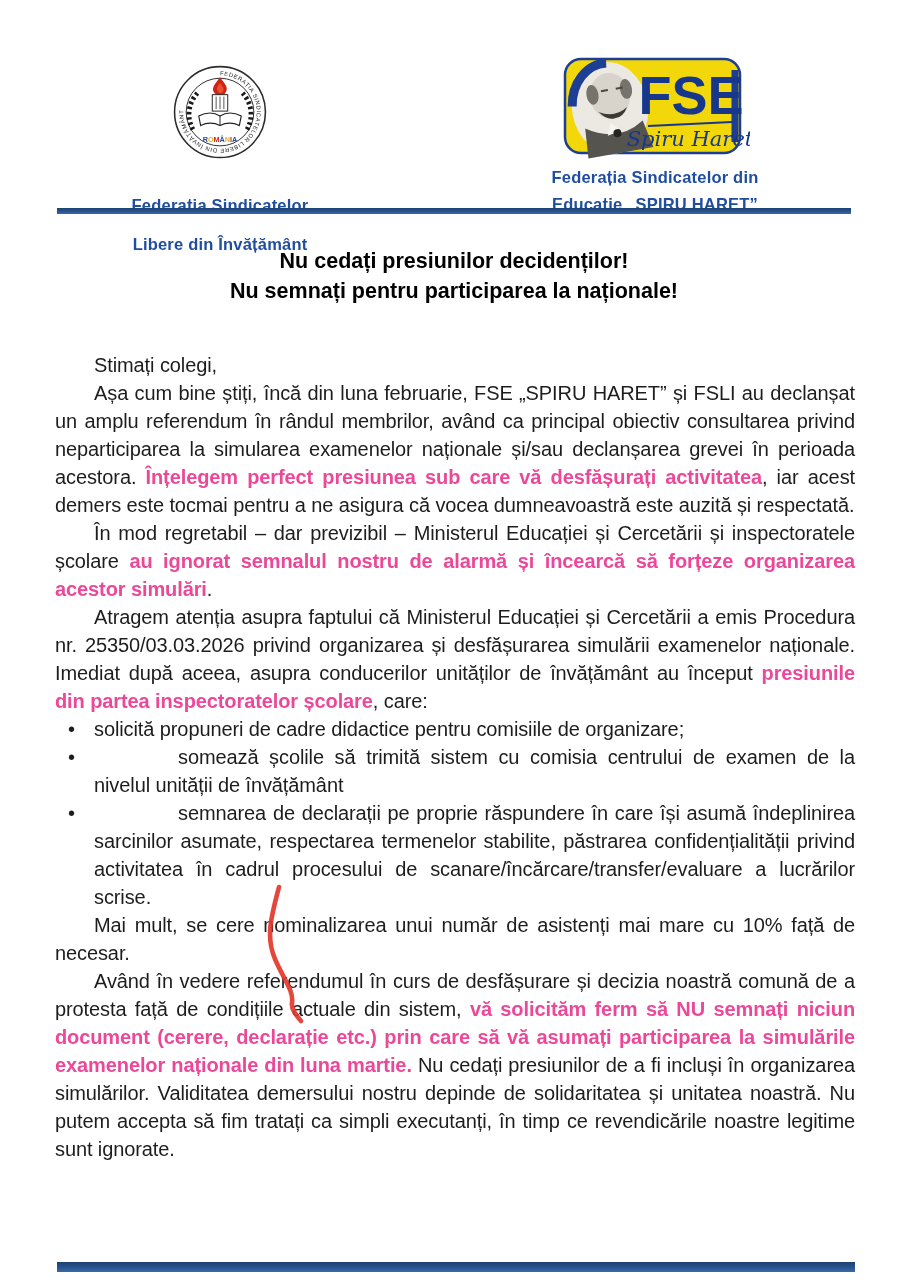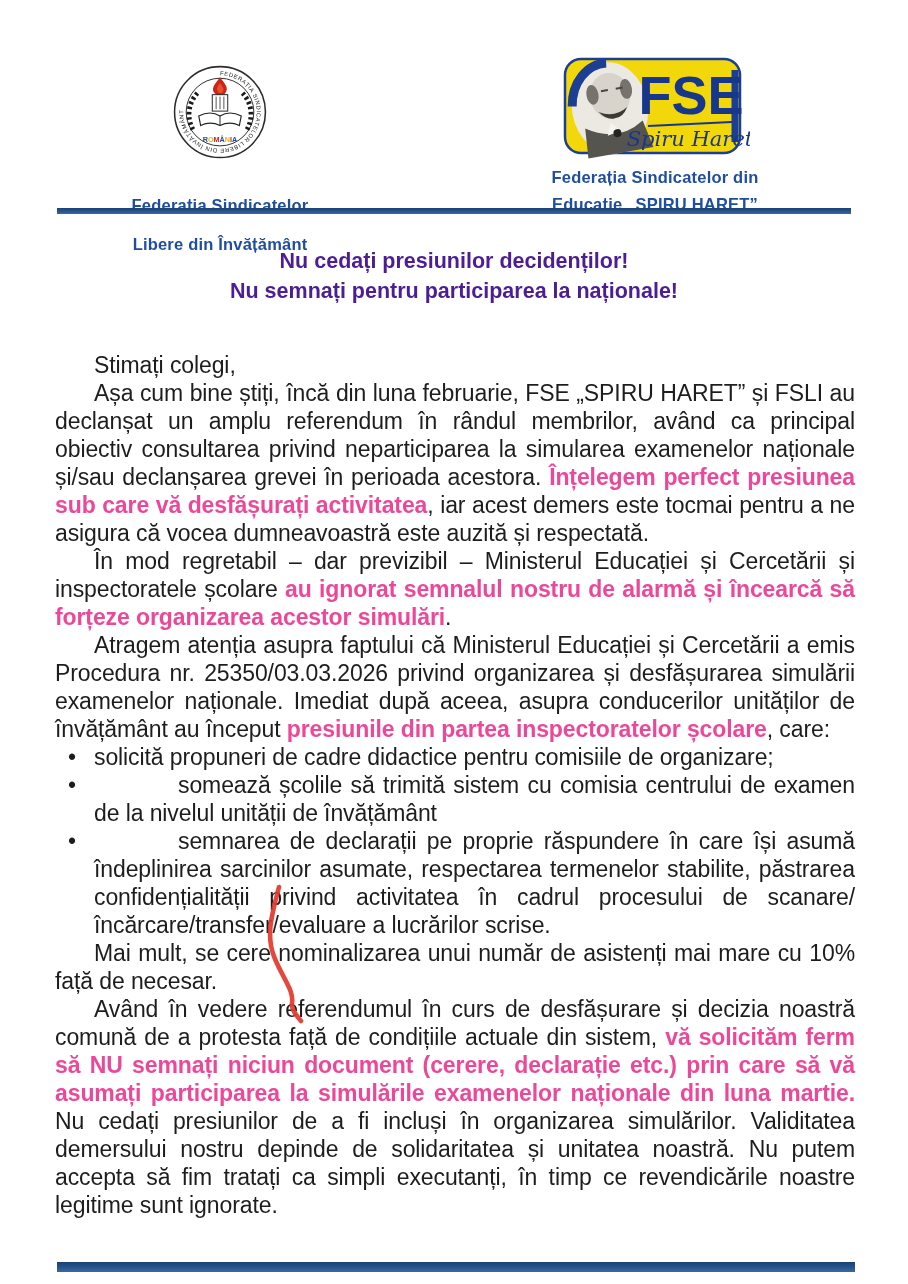--- a/index.html
+++ b/index.html
@@ -33,28 +33,28 @@
     position:absolute;top:208px;left:57px;right:57px;height:6px;
     background:linear-gradient(#1c4170,var(--rule-blue) 55%,#3a6aa6);
   }
   .footer-rule{
     position:absolute;top:1262px;left:57px;right:53px;height:10px;
     background:linear-gradient(#1c4170,var(--rule-blue) 55%,#3a6aa6);
   }
   
   .doc-title{
     position:absolute;top:246px;left:0;right:0;
-    text-align:center;font-weight:bold;color:#4c1d95;
+    text-align:center;font-weight:bold;color:#000000;
     font-size:21.5px;line-height:30px;
   }
   
   .letter-body{
     position:absolute;top:351px;left:55px;width:800px;
     color:var(--body-ink);
-    font-size:23px;line-height:28px;
+    font-size:20px;line-height:28px;
     text-align:justify;
     letter-spacing:-0.1px;
   }
   .letter-body p.para{margin:0;text-indent:39px;}
   .letter-body b{color:#ec4899;}
   .bullet-item{display:flex;}
   .bullet-item .dot{
     width:39px;flex:0 0 39px;box-sizing:border-box;
     padding-left:13px;text-indent:0;
   }

